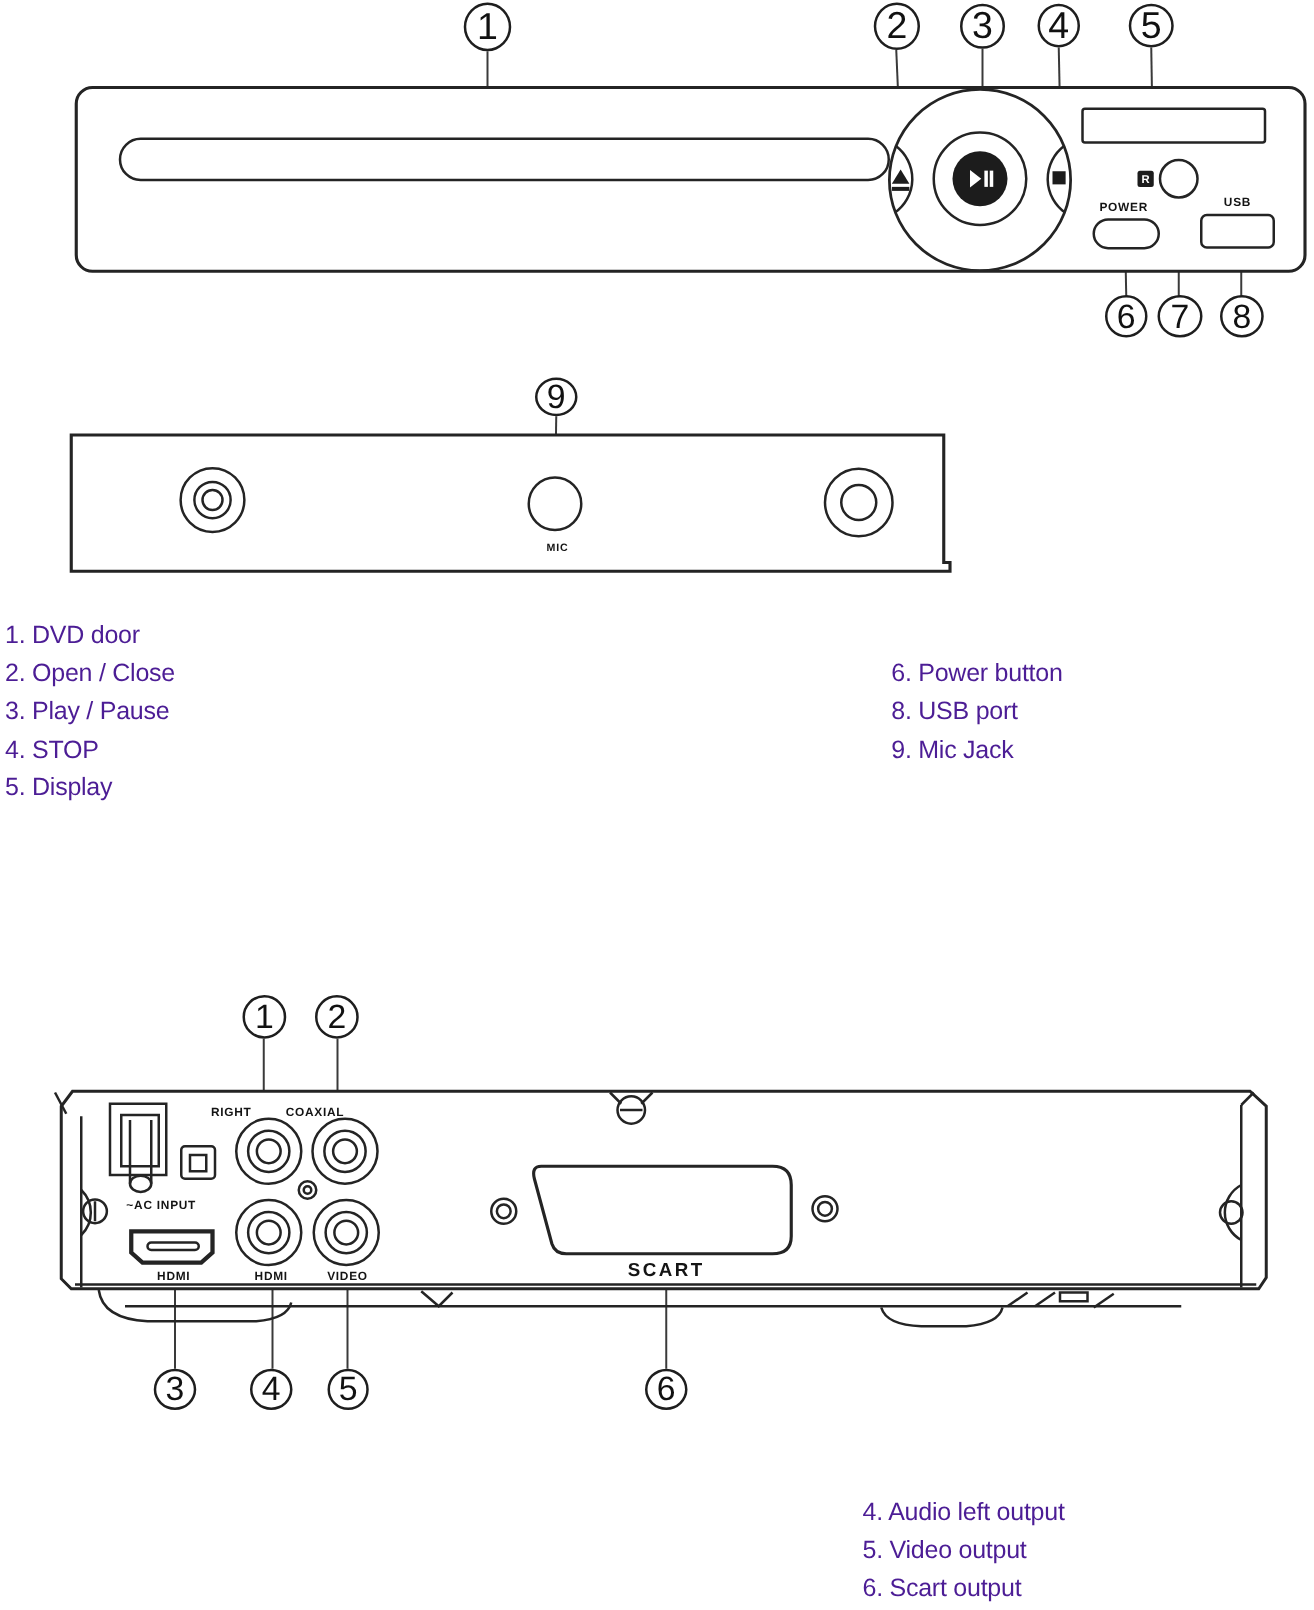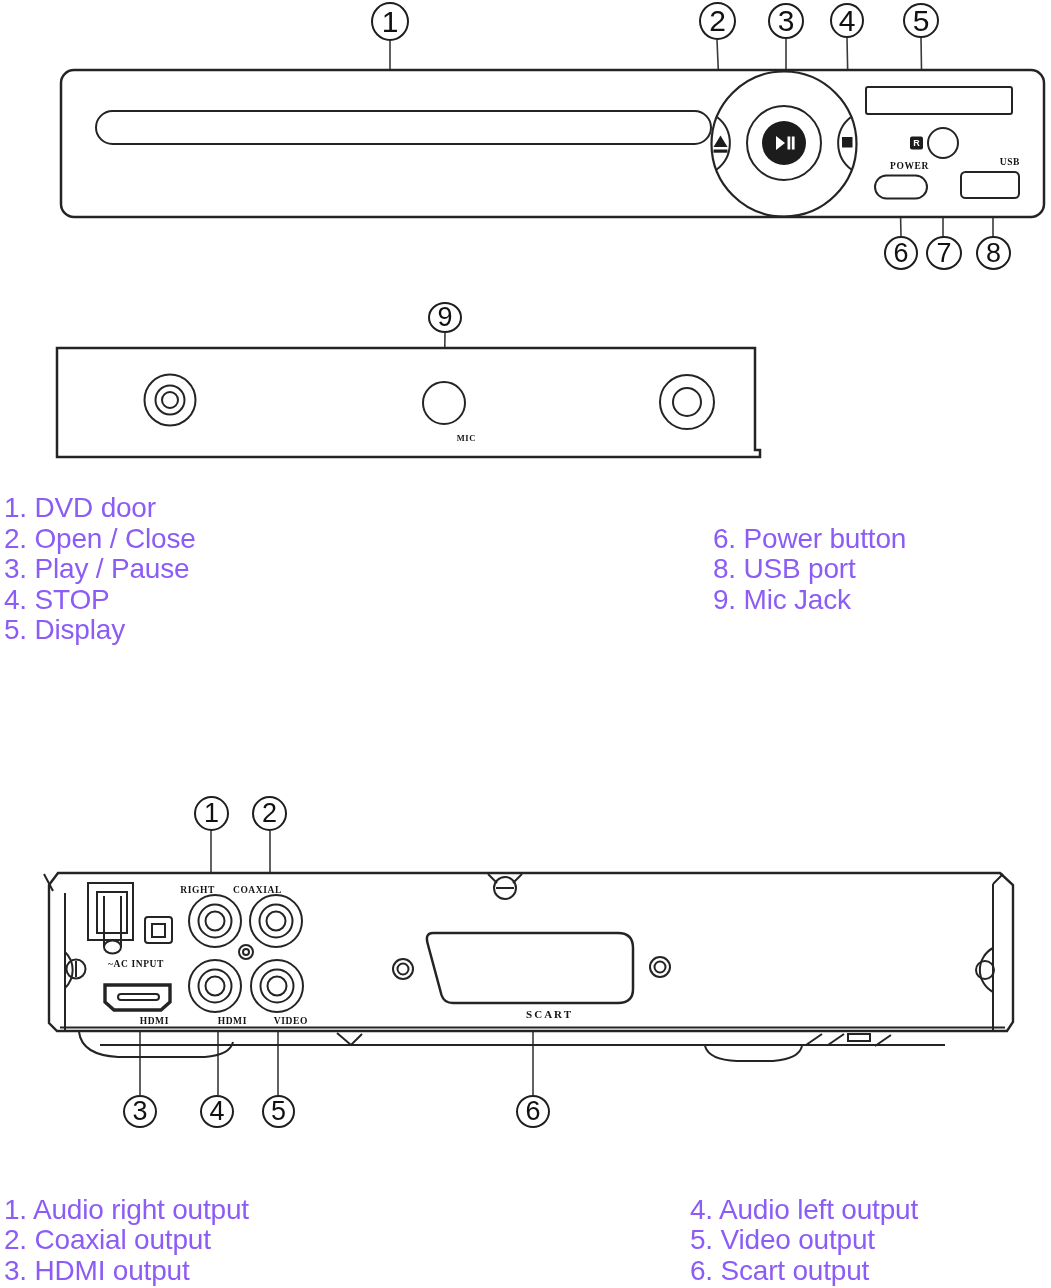--- a/index.html
+++ b/index.html
@@ -5,27 +5,27 @@
   html,body{margin:0;padding:0;background:#fff;}
   .canvas{position:relative;width:1051px;height:1288px;background:#fff;overflow:hidden;
           font-family:"Liberation Sans",sans-serif;}
   svg.layer{position:absolute;left:0;}
   .callout{position:absolute;box-sizing:border-box;border:2.5px solid #1e1e1e;border-radius:50%;
            background:#fff;display:flex;align-items:center;justify-content:center;
            color:#111;font-weight:400;}
   .co-lg{font-size:30px;}
   .co-md{font-size:27px;}
   .dlabel{position:absolute;font-weight:bold;font-size:9.5px;letter-spacing:.6px;color:#141414;
-          text-align:right;white-space:nowrap;font-family:Liberation Serif, serif;}
-  .scartlabel{font-size:11px;letter-spacing:2px;}
+          text-align:center;white-space:nowrap;}
+  .scartlabel{font-size:15px;letter-spacing:2px;}
   .miclabel{font-size:8.5px;}
   .irglyph{position:absolute;display:flex;align-items:center;justify-content:center;
            color:#fff;font-weight:bold;font-size:9px;}
-  .legend{position:absolute;font-size:28px;line-height:30.6px;letter-spacing:-0.2px;
-          color:#8b5cf6;white-space:nowrap;}
+  .legend{position:absolute;font-size:20px;line-height:30.6px;letter-spacing:-0.2px;
+          color:#4c1d95;white-space:nowrap;}
   .legend .row{height:30.6px;}
 </style>
 </head>
 <body>
 
 <div class="canvas">
 
   <svg class="layer" style="top:0;height:280px;width:1051px" viewBox="0 0 1051 280">
     <g fill="none" stroke="#242424" stroke-width="2">
 
@@ -219,24 +219,19 @@
     <div class="row">2. Open / Close</div>
     <div class="row">3. Play / Pause</div>
     <div class="row">4. STOP</div>
     <div class="row">5. Display</div>
   </div>
   <div class="legend" style="left:713px;top:523.6px">
     <div class="row">6. Power button</div>
     <div class="row">8. USB port</div>
     <div class="row">9. Mic Jack</div>
   </div>
-  <div class="legend" style="left:4px;top:1194.7px">
-    <div class="row">1. Audio right output</div>
-    <div class="row">2. Coaxial output</div>
-    <div class="row">3. HDMI output</div>
-  </div>
   <div class="legend" style="left:690px;top:1194.7px">
     <div class="row">4. Audio left output</div>
     <div class="row">5. Video output</div>
     <div class="row">6. Scart output</div>
   </div>
 
 </div>
 
 </body></html>

